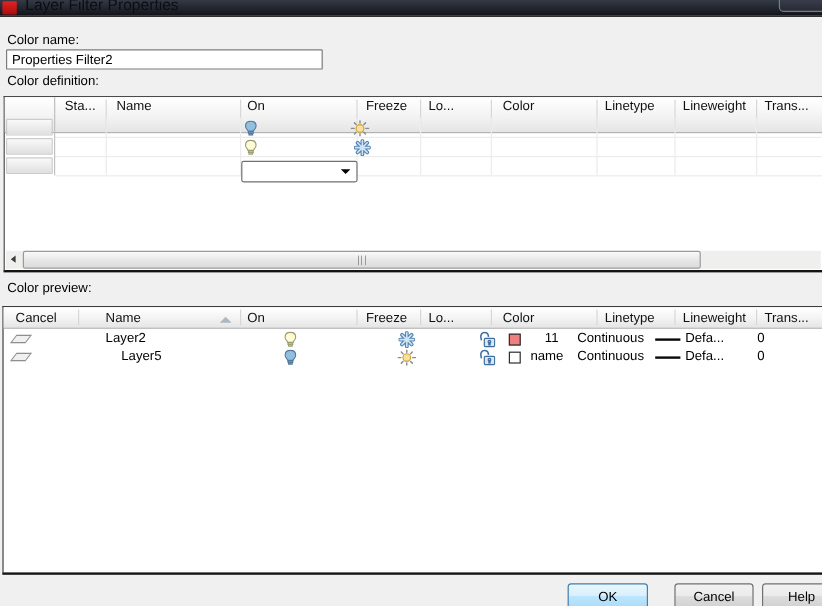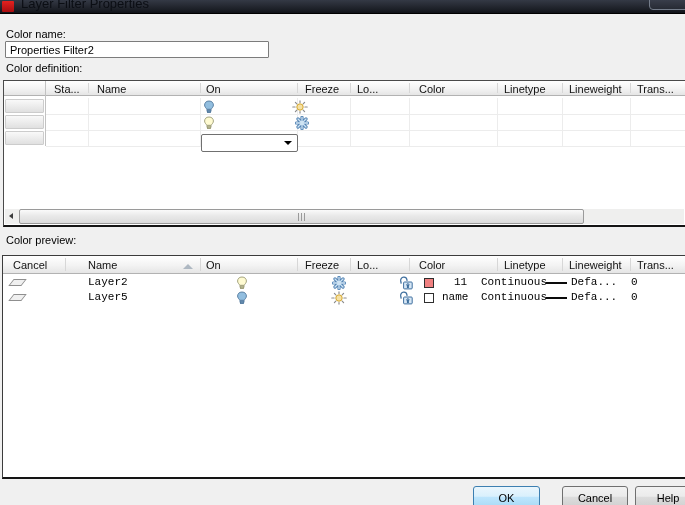--- a/index.html
+++ b/index.html
@@ -26,21 +26,21 @@
   .filter-name-input { left:5px; top:41px; width:264px; height:17px;
     border:1px solid #7c7c7c; border-radius:1px; background:#fff;
     font:11px "Liberation Sans", sans-serif; padding:0 4px; outline:none; }
 
   
   .grid { background:#fff; }
   .def-grid { left:3px; top:80px; width:682px; height:147px;
     border:1px solid #4a4a4a; border-right:none; border-bottom:2px solid #141414; }
   .pv-grid { left:2px; top:255px; width:683px; height:224px;
     border:1px solid #3c3c3c; border-right:none; border-bottom:2px solid #141414; }
-  .ghead { left:0; top:0; right:0; height:15px;
+  .ghead { left:0; top:0; right:0; height:30px;
     background:linear-gradient(to bottom,#ffffff,#f3f3f3 55%,#e5e5e5);
     border-bottom:1px solid #b2b2b2; }
   .pv-grid .ghead { height:18px; }
   .hlbl { position:absolute; top:2px; color:#111; white-space:nowrap; }
   .pv-grid .hlbl { top:3px; }
   .hsep { position:absolute; top:2px; bottom:2px; width:1px; background:#d7d7d7; }
   .vline { position:absolute; width:1px; background:#ececec; }
   .hline { position:absolute; height:1px; background:#ececec; }
   .rowhdr-sep { position:absolute; left:41px; top:0; width:1px; height:65px; background:#c2c2c2; }
   .rowhdr-cell { position:absolute; left:1px; width:39px; height:14px;
@@ -63,21 +63,21 @@
   .sb-left:before { content:""; position:absolute; left:4px; top:4px; width:0; height:0;
     border-top:3.5px solid transparent; border-bottom:3.5px solid transparent;
     border-right:4px solid #3c3c3c; }
   .sb-thumb { position:absolute; left:14px; top:0; width:565px; height:15px;
     background:linear-gradient(to bottom,#fafafa,#e9e9e9 45%,#dcdcdc);
     border:1px solid #9a9a9a; border-radius:2px; }
   .sb-grip { position:absolute; left:50%; top:3px; margin-left:-4px; width:8px; height:8px;
     background:repeating-linear-gradient(to right,#9a9a9a 0 1px,transparent 1px 3px); }
 
   
-  .cell-text { position:absolute; white-space:nowrap; color:#000;font-family:Liberation Mono, monospace; }
+  .cell-text { position:absolute; white-space:nowrap; color:#000; }
   .para { position:absolute; width:13px; height:7px; background:#f0f0f0;
     border:1px solid #8f8f8f; transform:skewX(-38deg); }
   .swatch { position:absolute; width:10px; height:10px; border:1px solid #2e2e2e; }
   .lw-dash { position:absolute; width:21px; height:0; border-top:2px solid #0a0a0a; }
 
   
   .btn { position:absolute; top:486px; height:23px; font:11px "Liberation Sans",sans-serif;
     text-align:center; line-height:20px; border-radius:3px; color:#000; }
   .btn-default { border:1px solid #3c7fb1;
     background:linear-gradient(to bottom,#eaf6fd,#d9f0fc 45%,#bee6fd 46%,#a7d9f5); }
@@ -229,21 +229,21 @@
     <div class="swatch" style="left: 421px; top: 22px; background-color: rgb(240, 128, 128);"></div>
     <span class="cell-text" style="left:451px;top:20px">11</span>
     <span class="cell-text" style="left:478px;top:20px">Continuous</span>
     <div class="lw-dash" style="left:543px;top:26px"></div>
     <span class="cell-text" style="left:568px;top:20px">Defa...</span>
     <span class="cell-text" style="left:628px;top:20px">0</span>
   </div>
 
   <div>
     <div class="para" style="left:8px;top:38px"></div>
-    <span class="cell-text" style="left:85px;top:35px">Layer5</span>
+    <span class="cell-text" style="left:98px;top:35px">Layer5</span>
     <svg class="abs" style="left:233px;top:35px" width="12" height="14" viewBox="0 0 12 14">
       <use href="#bulb" fill="#92bedf" stroke="#51789c" stroke-width="0.9"></use>
     </svg>
     <svg class="abs" style="left:328px;top:35px" width="16" height="14" viewBox="0 0 16 14">
       <use href="#sunrays" stroke="#8b8b8b"></use>
       <circle cx="8" cy="7" r="3.2" fill="#f6e1a4" stroke="#d2a52e"></circle>
     </svg>
     <svg class="abs" style="left:396px;top:35px" width="14" height="14" viewBox="0 0 14 14">
       <g fill="#d7e7f5" stroke="#3f6f9e">
           <use href="#lockbody"></use>

